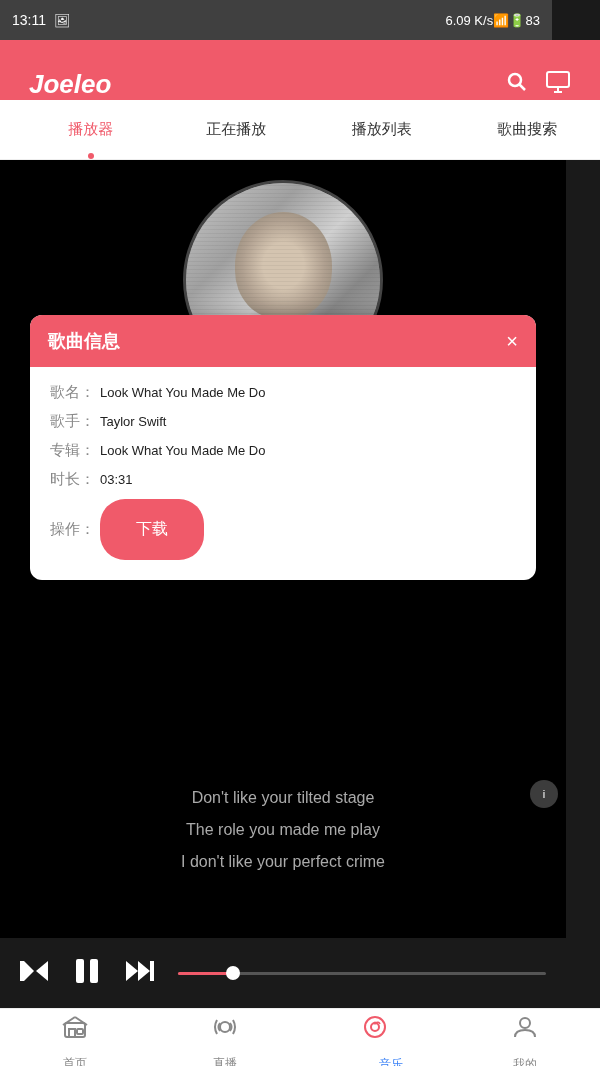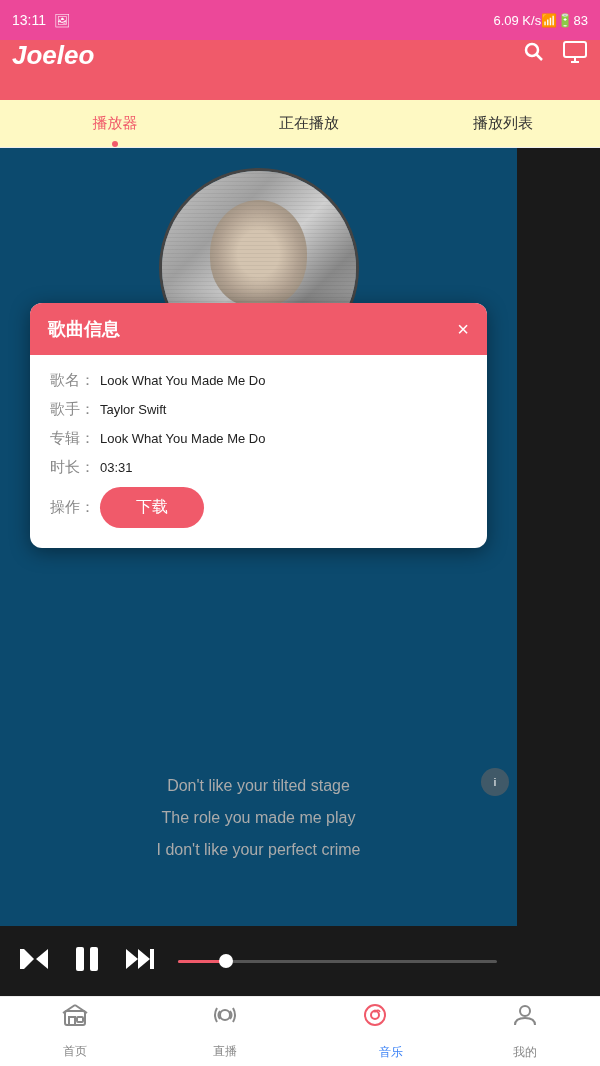--- a/index.html
+++ b/index.html
@@ -8,62 +8,62 @@
       width: 600px;
       height: 1066px;
       font-family: -apple-system, "PingFang SC", "Microsoft YaHei", sans-serif;
       background: #1a1a1a;
       overflow: hidden;
       position: relative;
     }
 
     
     .status-bar {
-      width: 600px;
+      width: 552px;
       height: 40px;
-      background: #ec4899;
+      background: #404040;
       display: flex;
       align-items: center;
       justify-content: space-between;
       padding: 0 12px;
       color: white;
       font-size: 14px;
       font-weight: 500;
     }
     .status-left { display: flex; align-items: center; gap: 8px; }
     .status-right { display: flex; align-items: center; gap: 0; font-size: 13px; }
 
     
     .header {
       width: 600px;
       height: 60px;
       background: #f05a6a;
       display: flex;
-      align-items: flex-start;
+      align-items: flex-end;
       justify-content: space-between;
-      padding: 0 12px;
+      padding: 0 29px;
     }
     .header-title {
       color: white;
       font-size: 26px;
       font-weight: bold;
       font-style: italic;
     }
     .header-icons { display: flex; gap: 16px; align-items: center; }
     .header-icon {
       color: white;
       font-size: 22px;
       cursor: pointer;
     }
 
     
     .nav-tabs {
       width: 600px;
-      height: 48px;
-      background: #fef9c3;
+      height: 60px;
+      background: #ffffff;
       display: flex;
       align-items: center;
       border-bottom: 1px solid #eee;
       padding-left: 18px;
     }
     .nav-tab {
       flex: 1;
       text-align: center;
       font-size: 15px;
       color: #333;
@@ -84,23 +84,23 @@
       left: 50%;
       transform: translateX(-50%);
       width: 6px;
       height: 6px;
       background: #f05a6a;
       border-radius: 50%;
     }
 
     
     .main-content {
-      width: 517px;
+      width: 566px;
       height: calc(1066px - 40px - 60px - 48px - 70px);
-      background: #0c4a6e;
+      background: #000000;
       position: relative;
       overflow: hidden;
     }
 
     
     .album-art-container {
       width: 200px;
       height: 200px;
       border-radius: 50%;
       overflow: hidden;
@@ -213,21 +213,21 @@
     }
     .action-buttons {
       display: flex;
       gap: 14px;
     }
     .action-btn {
       background: #f05a6a;
       color: white;
       border: none;
       border-radius: 25px;
-      padding: 10px 36px;
+      padding: 20px 36px;
       font-size: 16px;
       cursor: pointer;
     }
 
     
     .lyrics-area {
       position: absolute;
       bottom: 130px;
       left: 0;
       right: 0;
@@ -372,20 +372,21 @@
         <line x1="13" y1="17" x2="13" y2="22"></line>
       </svg>
     </span>
   </div>
 </div>
 
 <div class="nav-tabs">
   <div class="nav-tab active">播放器</div>
   <div class="nav-tab">正在播放</div>
   <div class="nav-tab">播放列表</div>
+  <div class="nav-tab">歌曲搜索</div>
 </div>
 
 <div class="main-content">
 
   <div class="album-art-container">
     <div class="album-art">
       <div class="album-art-inner"></div>
     </div>
   </div>
 

